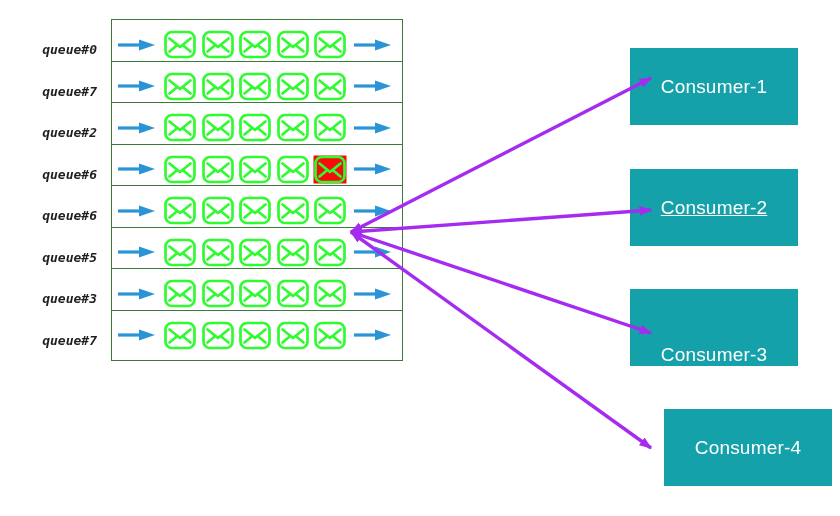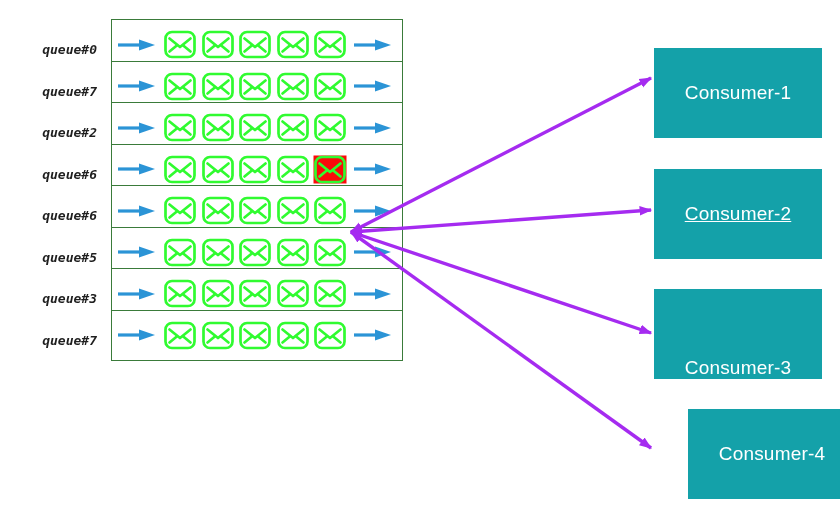--- a/index.html
+++ b/index.html
@@ -35,21 +35,21 @@
   .message-group { display:flex; gap:3.5px; align-items:center; }
   .envelope { width:34px; height:29px; display:block; }
   .envelope .bg { fill:none; }
   .envelope.highlight .bg { fill:var(--hl-red,#fa0a0a); }
   .envelope .stroke {
     fill:none; stroke:var(--msg-green,#30fb30);
     stroke-width:2.7; stroke-linecap:round; stroke-linejoin:round;
   }
   
   .consumer {
-    position:absolute; left:654px; width:168px; height:90px;
+    position:absolute; left:630px; width:168px; height:77px;
     background:var(--consumer-teal,#14a1a9);
     color:var(--consumer-text,#ffffff);
     display:flex; align-items:center; justify-content:center;
     font-size:19px; letter-spacing:0.2px;
   }
   
   #overlay {
     position:absolute; left:0; top:0; width:840px; height:516px;
     pointer-events:none;
   }

